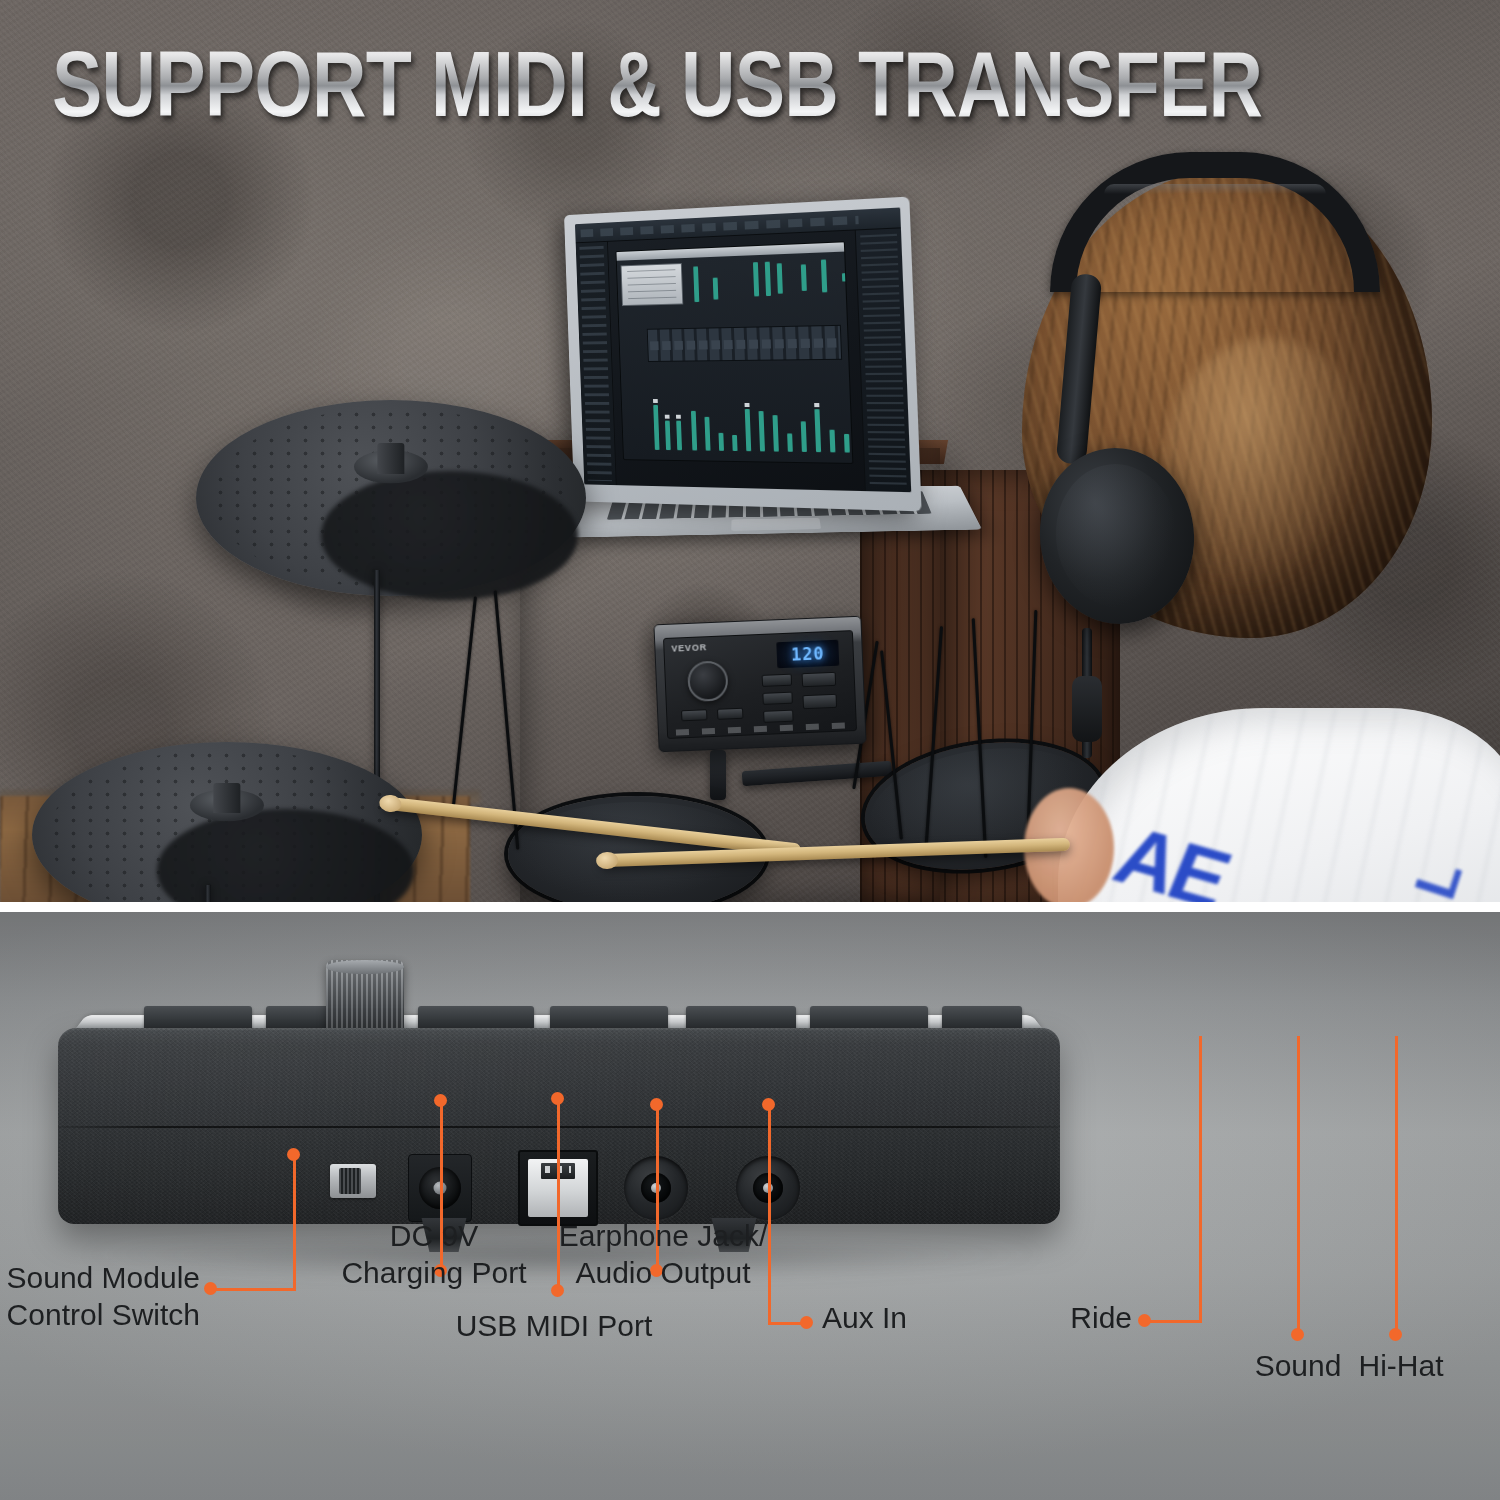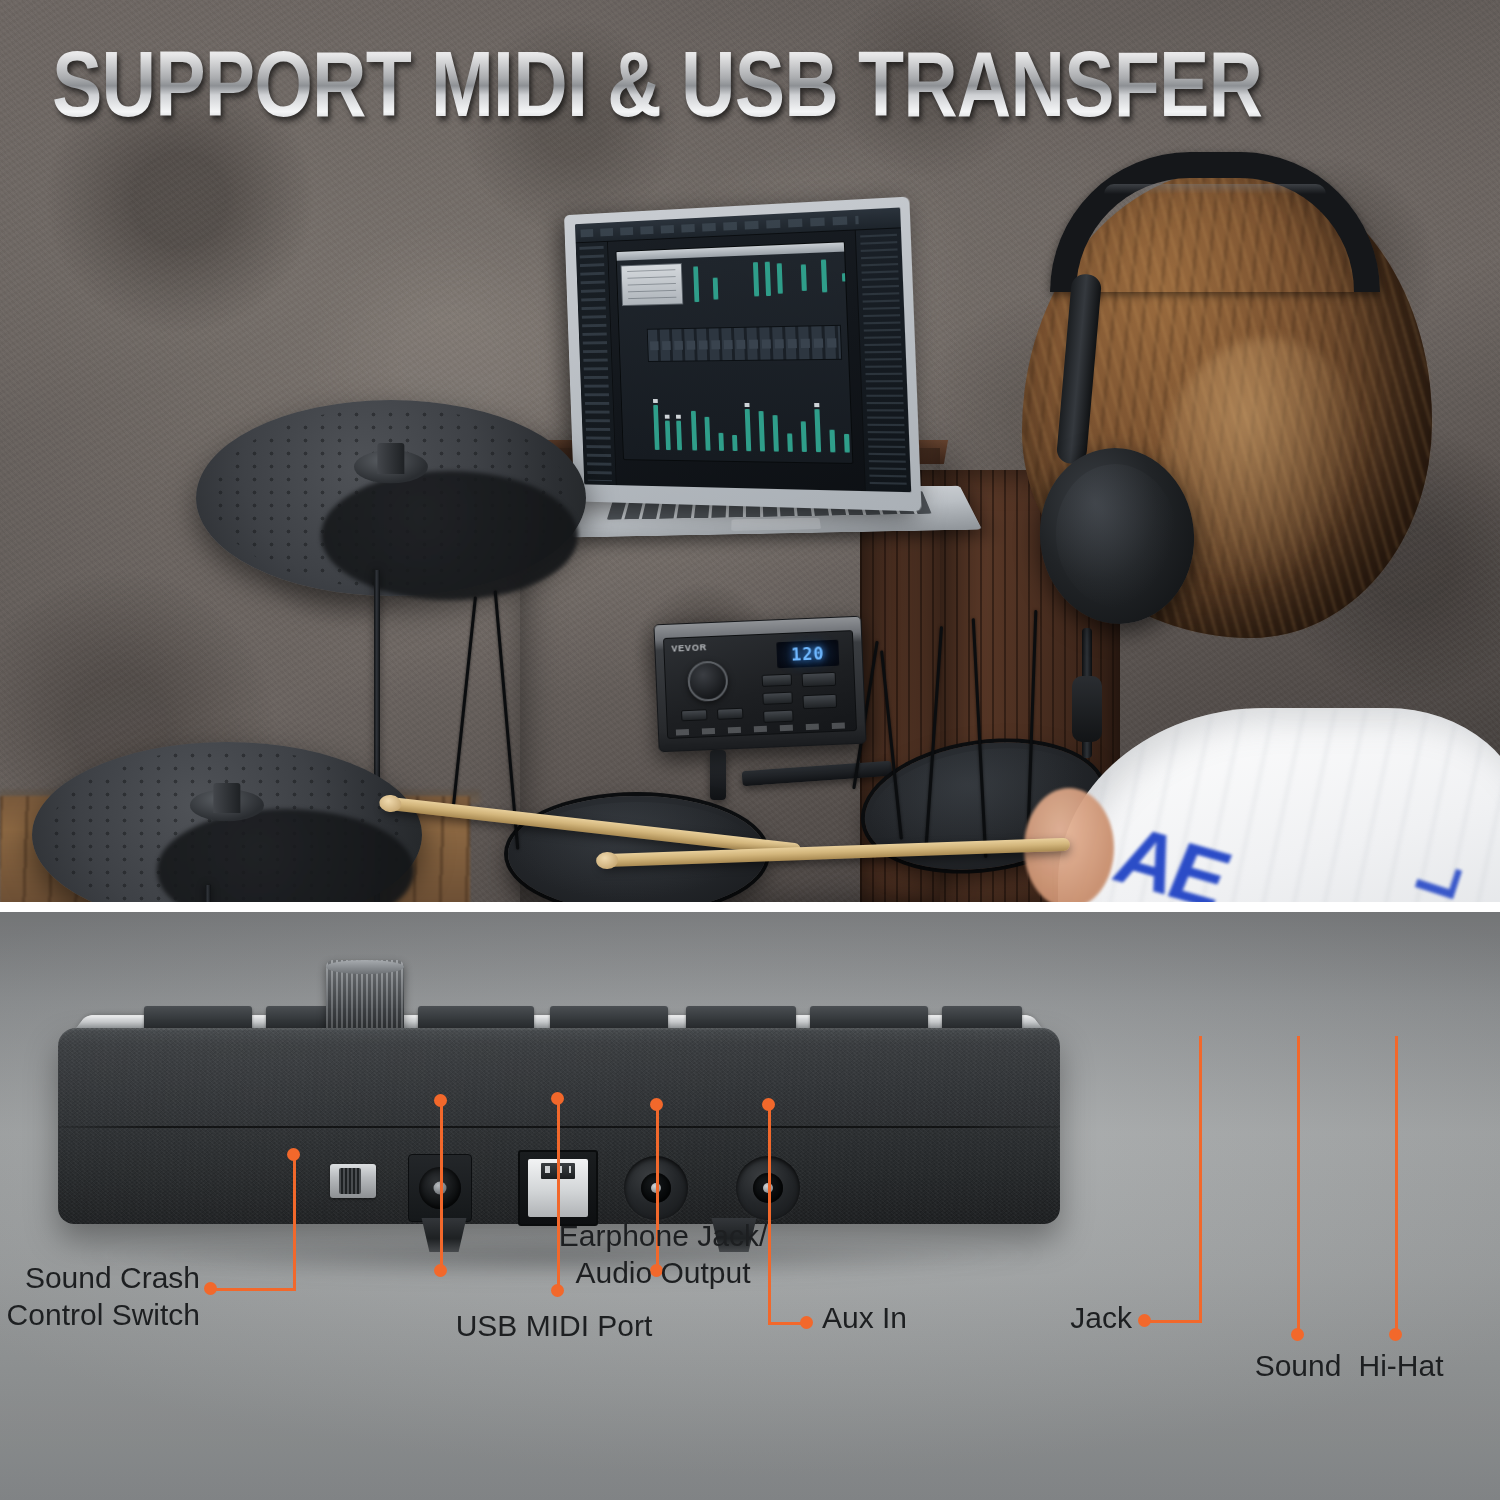--- a/index.html
+++ b/index.html
@@ -785,31 +785,33 @@
     <div class="lead lead-v" style="left:1199px; top:128px; height:286px;"></div>
     <div class="lead lead-h" style="left:1144px; top:412px; width:58px;"></div>
     <div class="dot" style="left:1138px; top:406px;"></div>
 
     <div class="lead lead-v" style="left:1297px; top:128px; height:298px;"></div>
     <div class="dot" style="left:1291px; top:420px;"></div>
 
     <div class="lead lead-v" style="left:1395px; top:128px; height:298px;"></div>
     <div class="dot" style="left:1389px; top:420px;"></div>
 
-    <div class="callout c-right" style="left:0px; top:352px; width:200px;">Sound Crash
+    <div class="callout c-right" style="left:0px; top:352px; width:200px;">Sound Module
 Control Switch</div>
 
+    <div class="callout c-center" style="left:298px; top:310px; width:272px;">DC 9V
+Charging Port</div>
 
     <div class="callout c-center" style="left:404px; top:400px; width:300px;">USB MIDI Port</div>
 
     <div class="callout c-center" style="left:518px; top:310px; width:290px;">Earphone Jack/
 Audio Output</div>
 
     <div class="callout" style="left:822px; top:392px; width:200px;">Aux In</div>
 
-    <div class="callout c-right" style="left:960px; top:392px; width:172px;">Jack</div>
+    <div class="callout c-right" style="left:960px; top:392px; width:172px;">Ride</div>
 
     <div class="callout c-center" style="left:1218px; top:440px; width:160px;">Sound</div>
 
     <div class="callout c-center" style="left:1326px; top:440px; width:150px;">Hi-Hat</div>
   </div>
 
 </div>
 
 </body></html>

